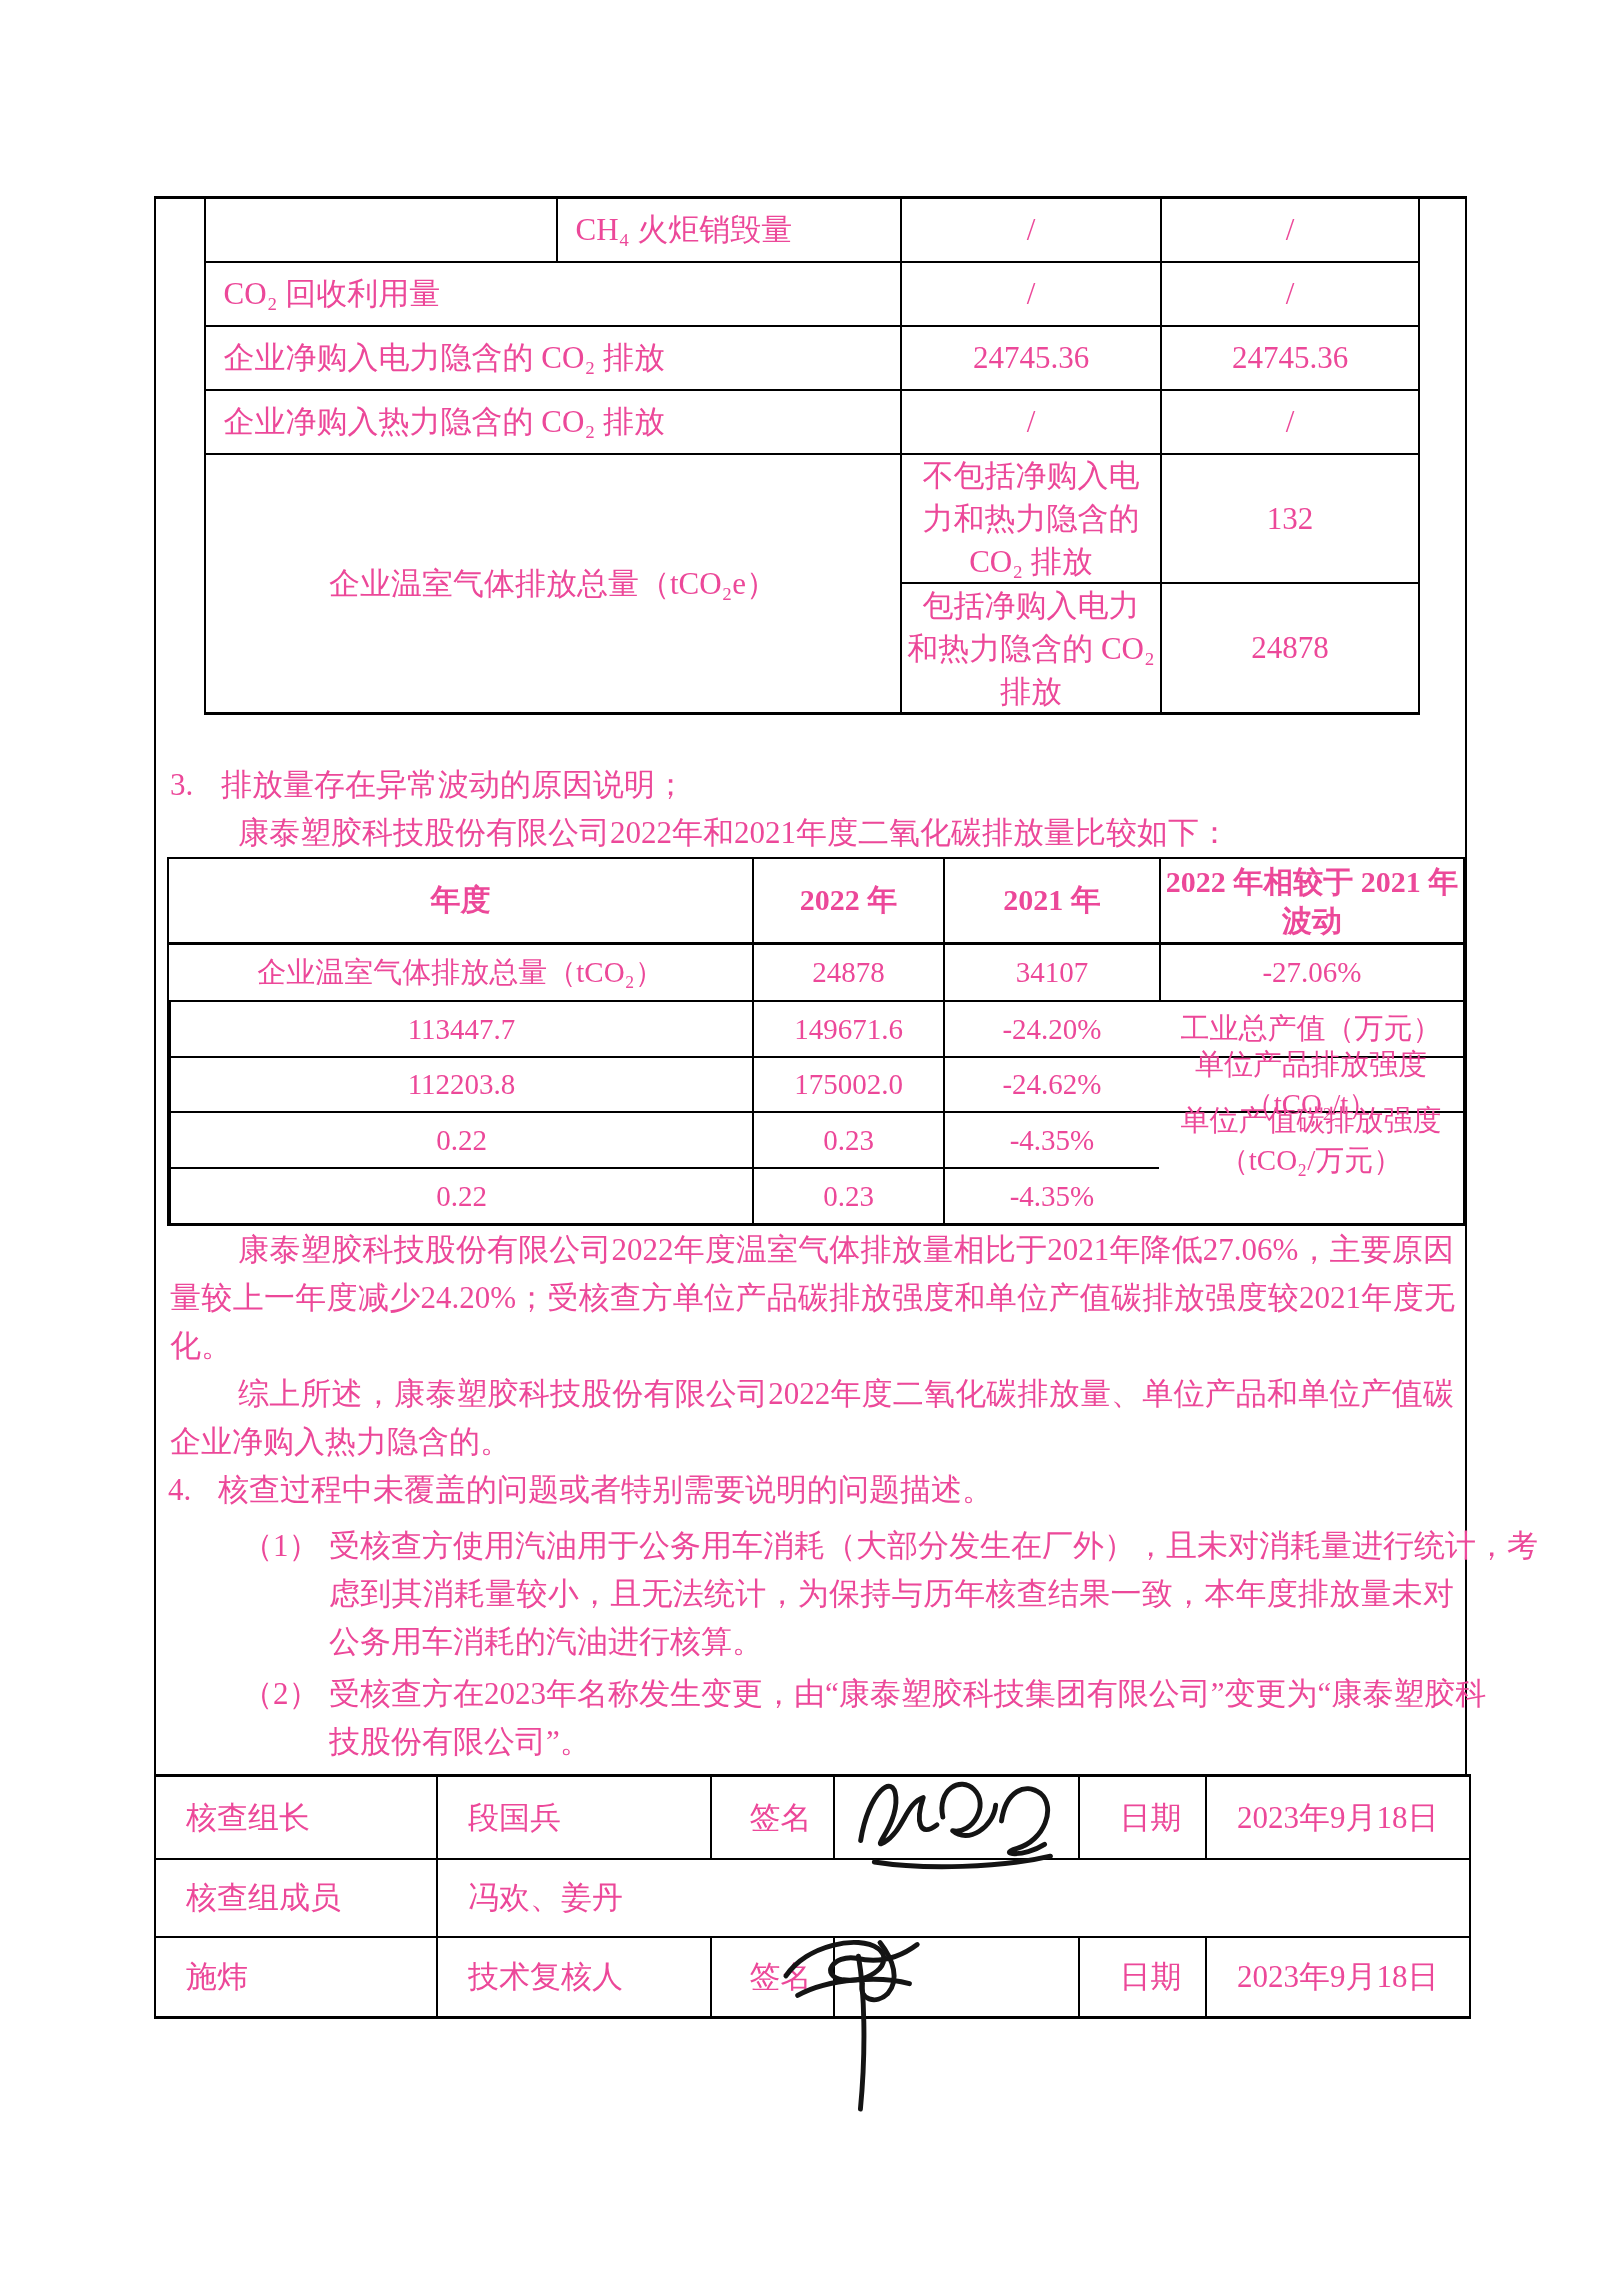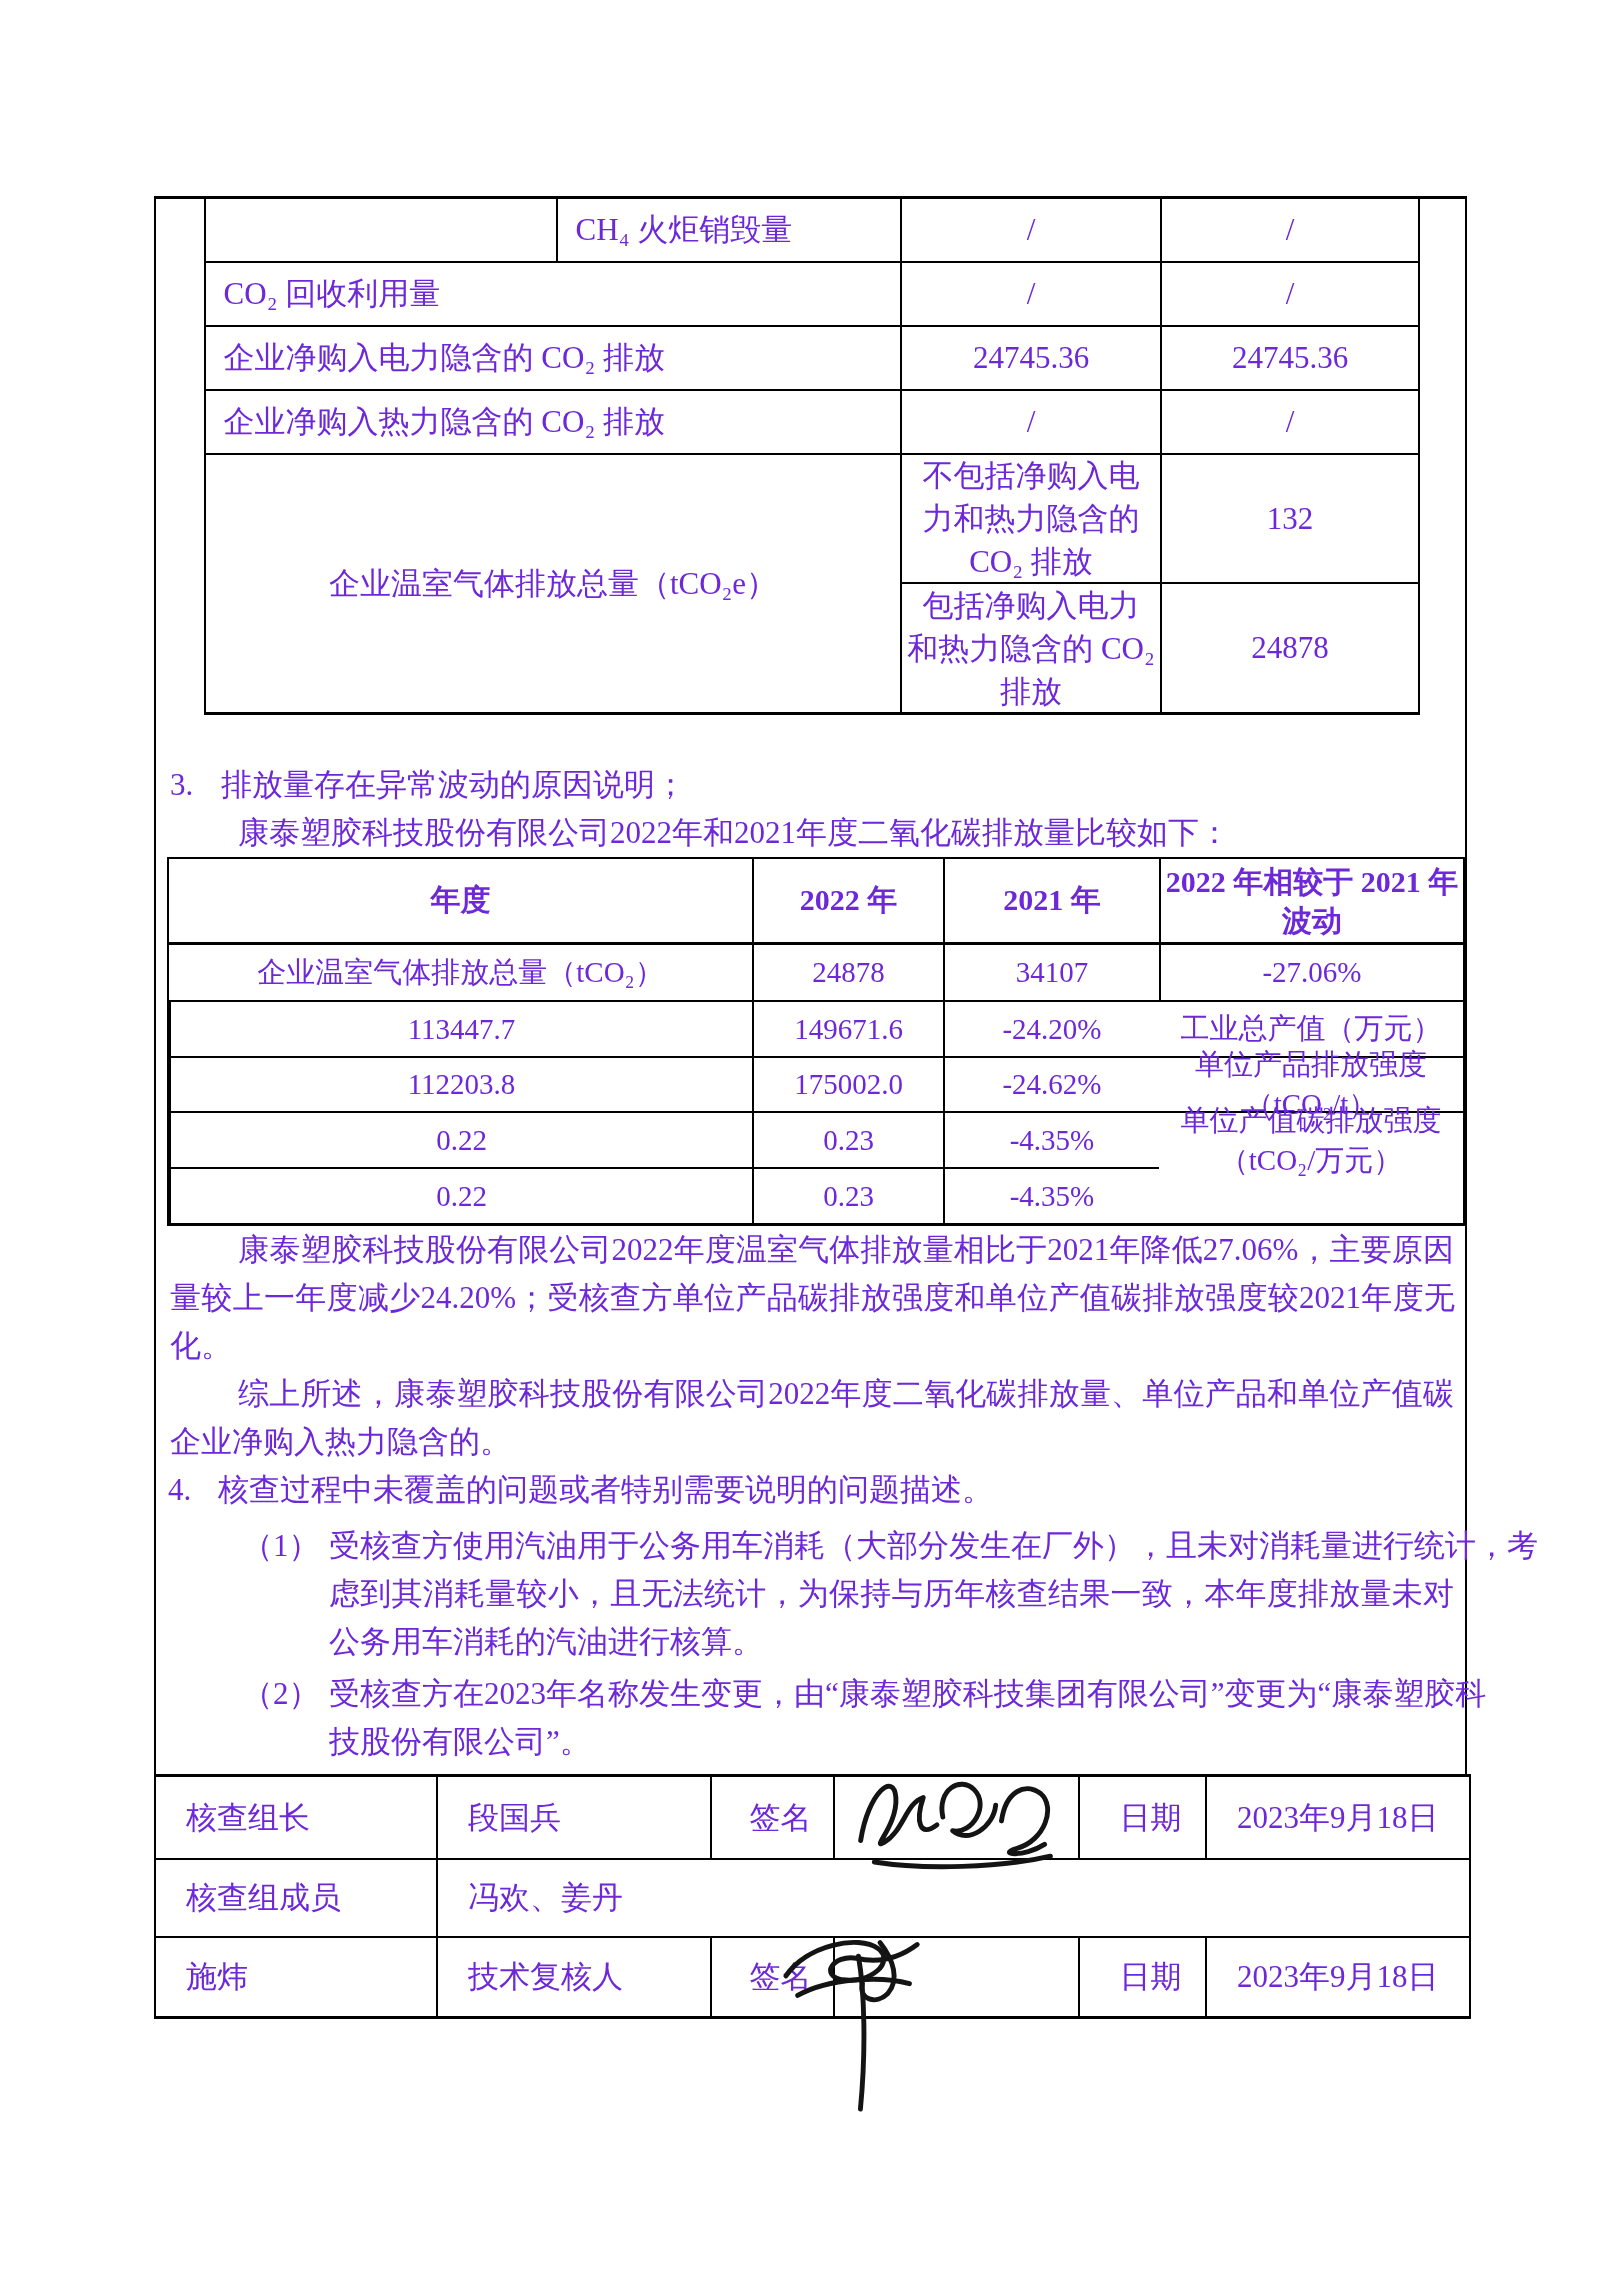--- a/index.html
+++ b/index.html
@@ -1,21 +1,21 @@
 <!DOCTYPE html>
 <html><head>
 <meta charset="utf-8">
 <style>
   html,body{margin:0;padding:0;background:#ffffff;}
   #page{
     position:relative;
     width:1621px;height:2293px;
     background:#ffffff;
     font-family:"Liberation Serif","DejaVu Serif",serif;
-    color:#6d28d9;
+    color:#ec4899;
     overflow:hidden;
   }
   
   #frame{
     position:absolute;left:154px;top:196px;width:1313px;height:1818px;
     border:2.9px solid #000;border-top-width:3.9px;box-sizing:border-box;
   }
   
   #etable{
     position:absolute;left:204px;top:196px;

